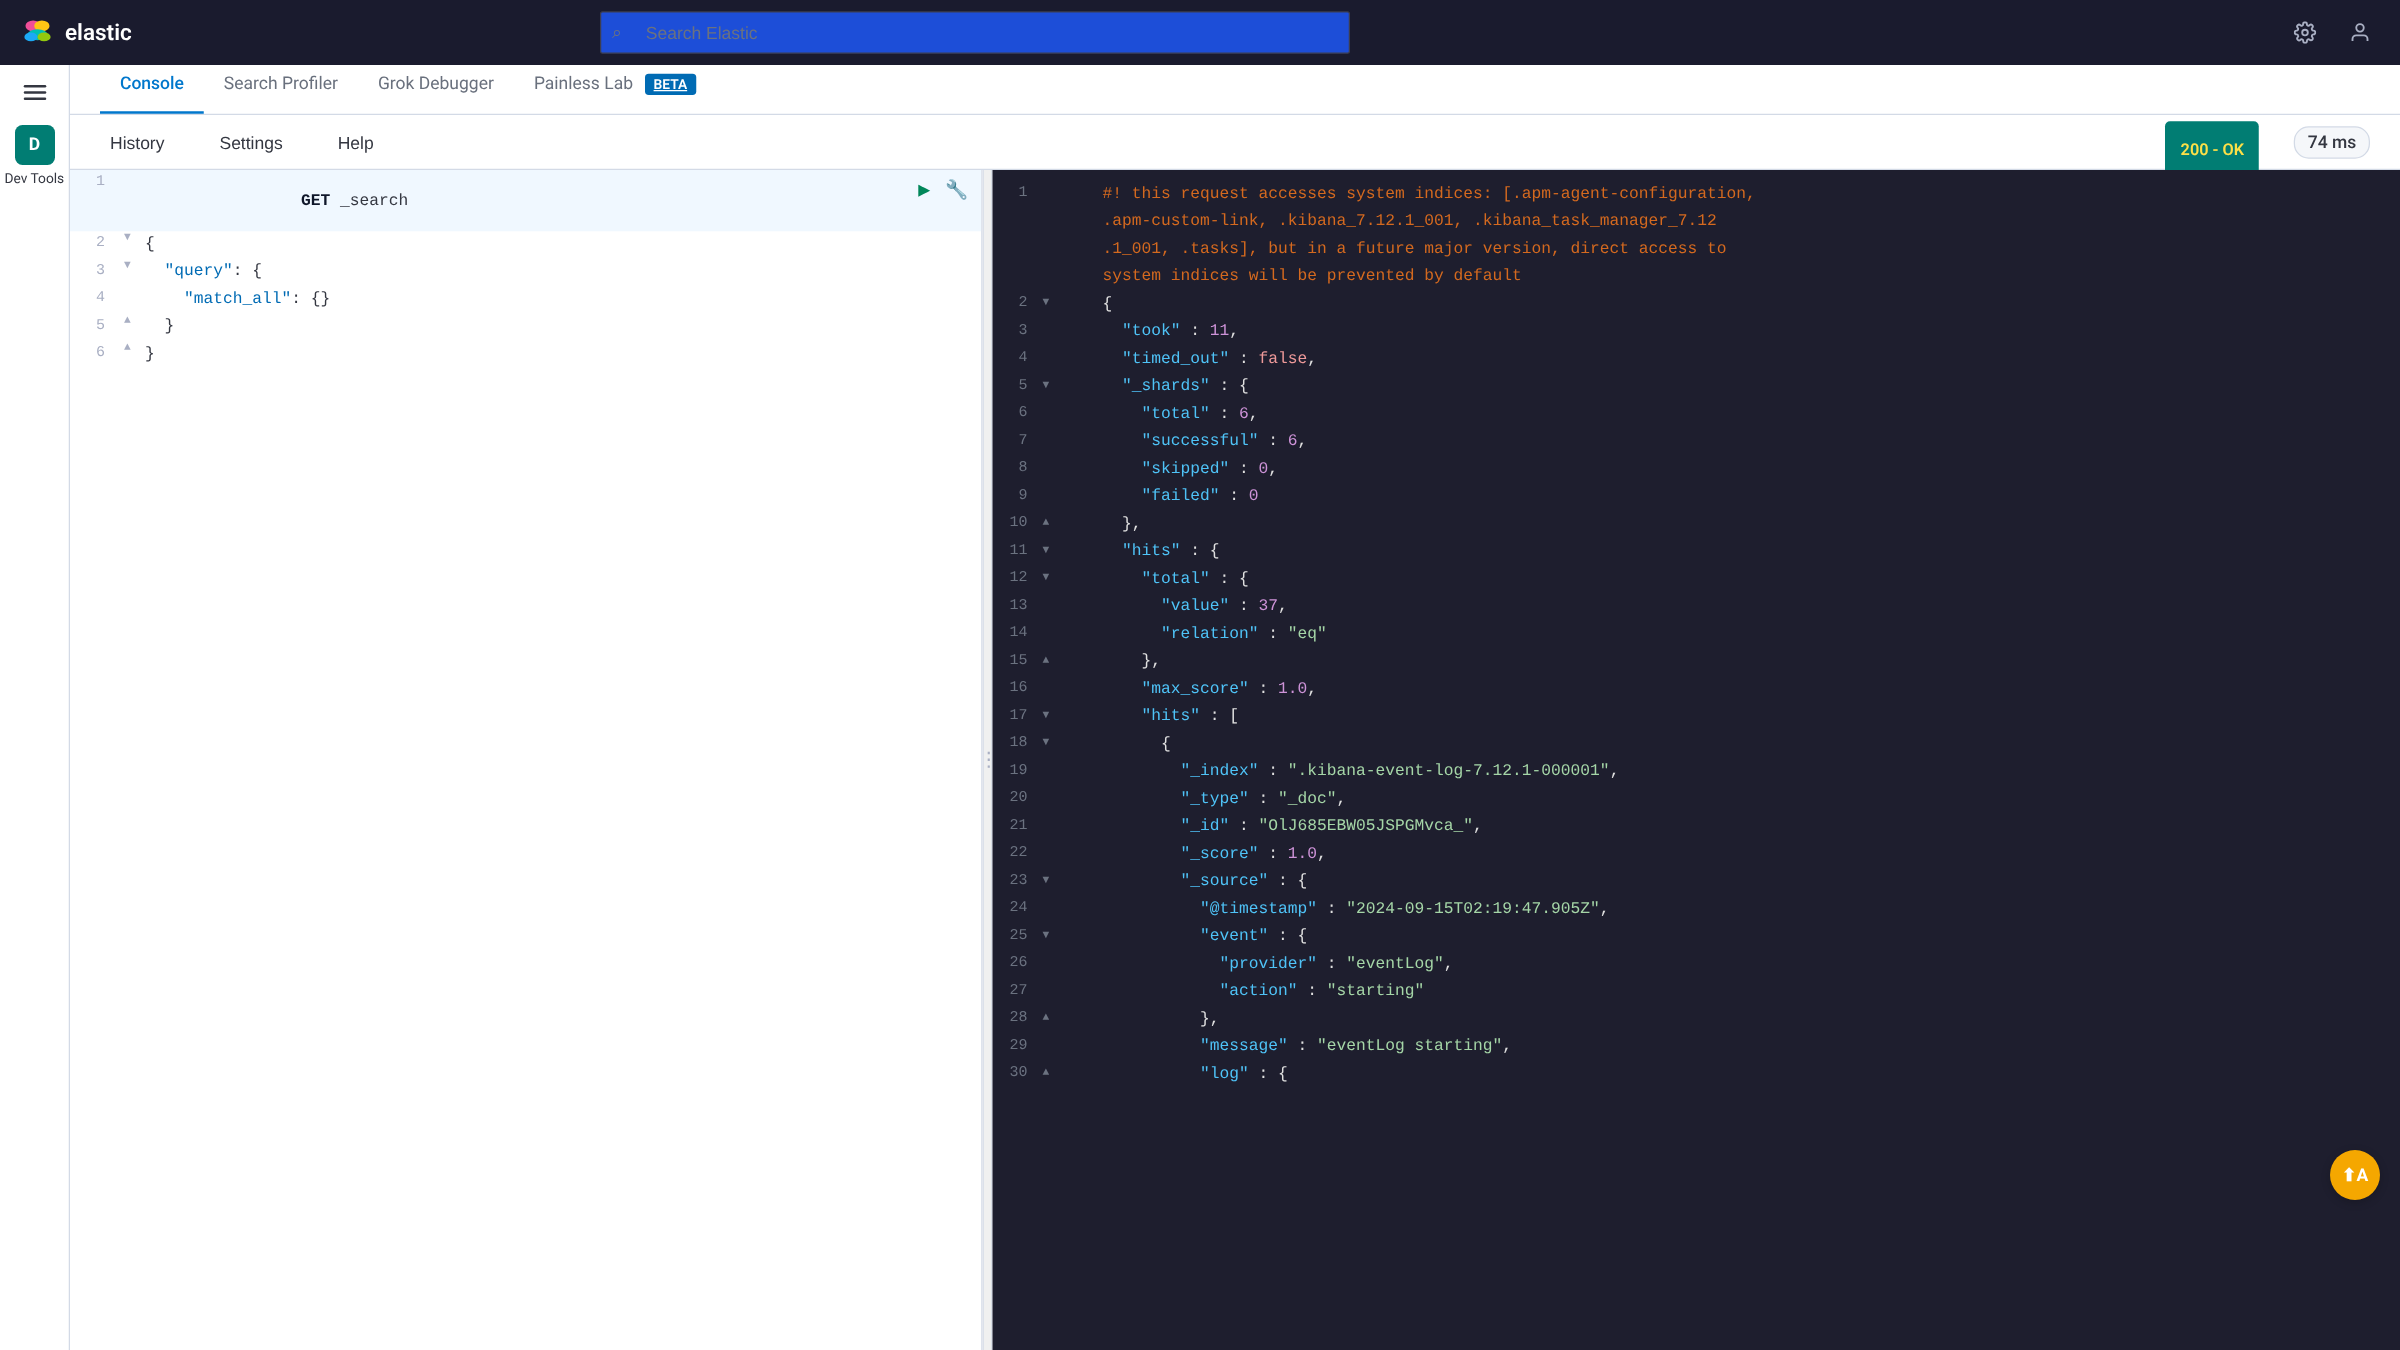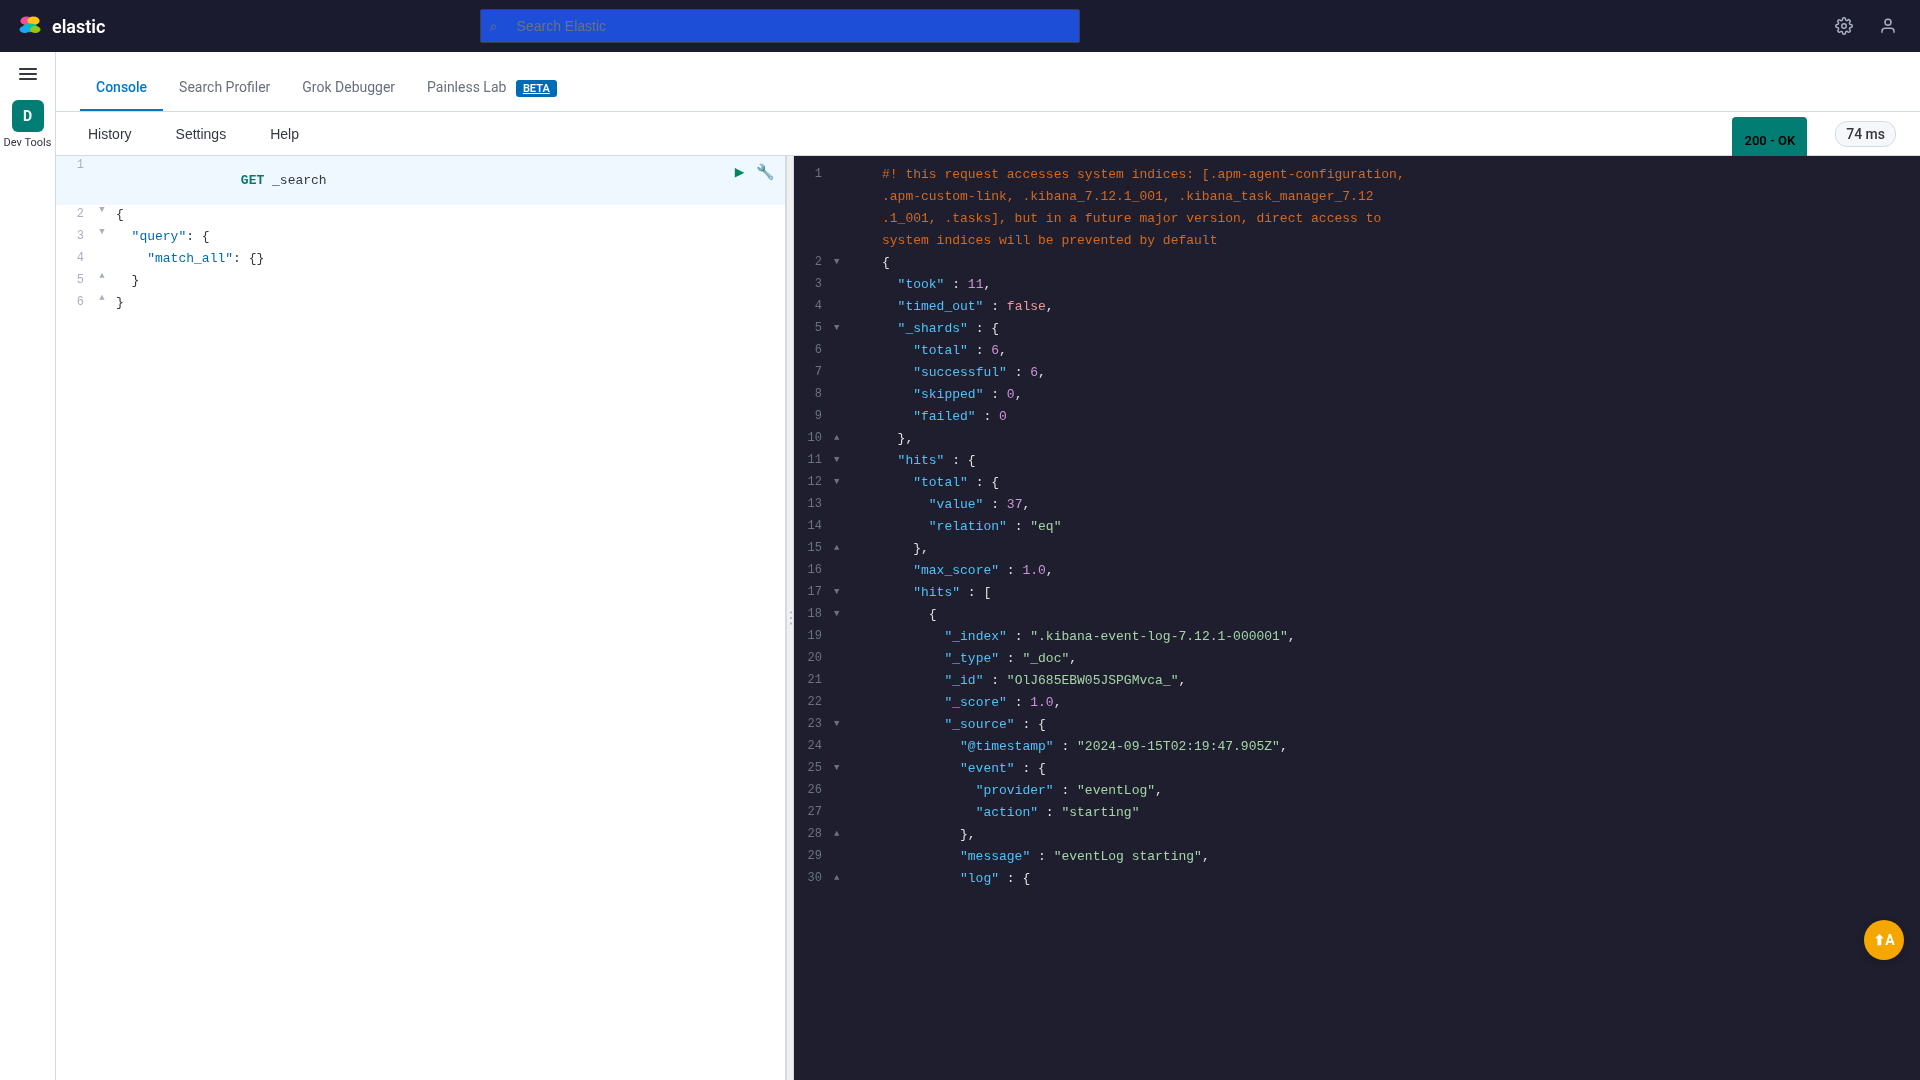--- a/index.html
+++ b/index.html
@@ -133,21 +133,21 @@
       overflow: hidden;
     }
 
     
     .tab-bar {
       background: #fff;
       border-bottom: 1px solid #d3dae6;
       display: flex;
       align-items: flex-end;
       padding: 0 24px;
-      height: 60px;
+      height: 40px;
     }
     .tab {
       padding: 14px 16px;
       font-size: 14px;
       color: #69707d;
       cursor: pointer;
       border-bottom: 2px solid transparent;
       white-space: nowrap;
       text-decoration: none;
     }
@@ -183,21 +183,21 @@
       border: none;
       cursor: pointer;
       color: #343741;
       font-size: 14px;
       padding: 4px 8px;
       border-radius: 4px;
     }
     .status-badge {
       margin-left: auto;
       background: #017d73;
-      color: #000000;
+      color: #fde047;
       font-size: 13px;
       font-weight: 600;
       padding: 16px 12px;
       border-radius: 4px;
       margin-top: 14px;
     }
     .time-badge {
       background: #f5f7fa;
       border: 1px solid #d3dae6;
       color: #343741;
@@ -274,21 +274,21 @@
       align-items: center;
     }
     .action-icon {
       color: #69707d;
       cursor: pointer;
       padding: 2px;
       border-radius: 3px;
     }
 
     
-    .kw-green { color: #0f766e; font-weight: 600; }
+    .kw-green { color: #0f172a; font-weight: 600; }
     .kw-key { color: #006bb4; }
 
     
     .panel-divider {
       width: 8px;
       background: #f0f0f0;
       cursor: col-resize;
       display: flex;
       align-items: center;
       justify-content: center;

